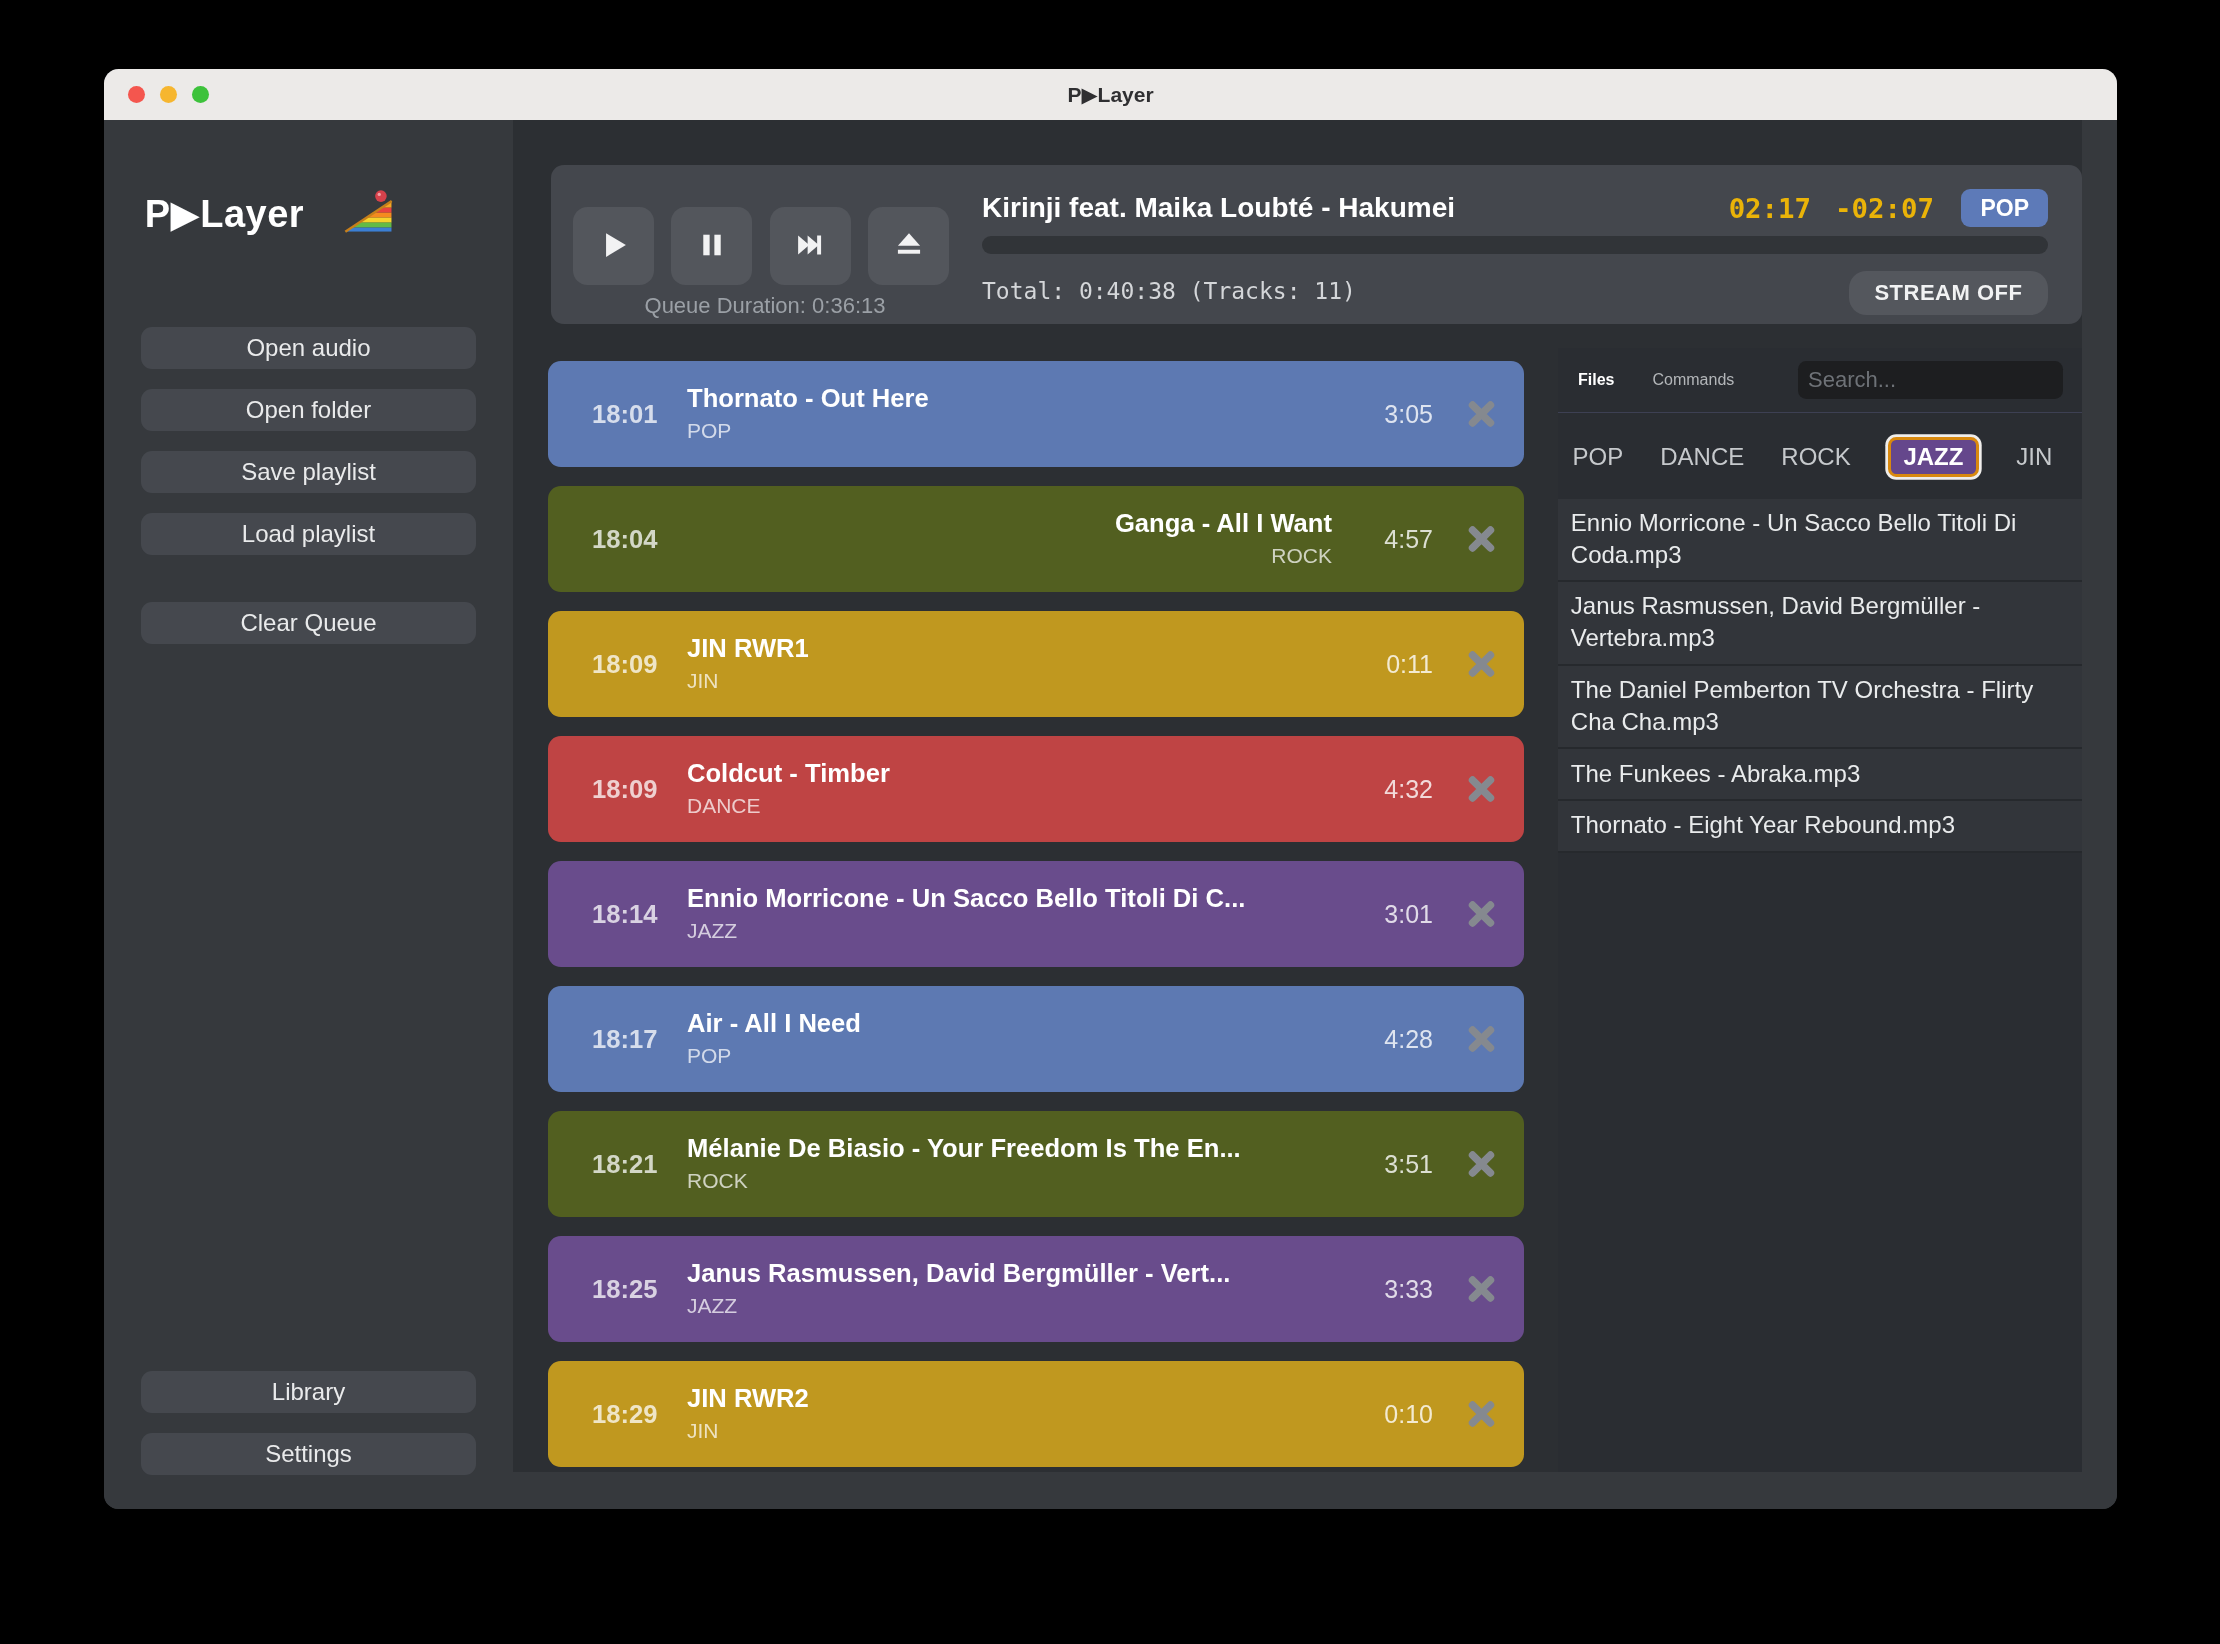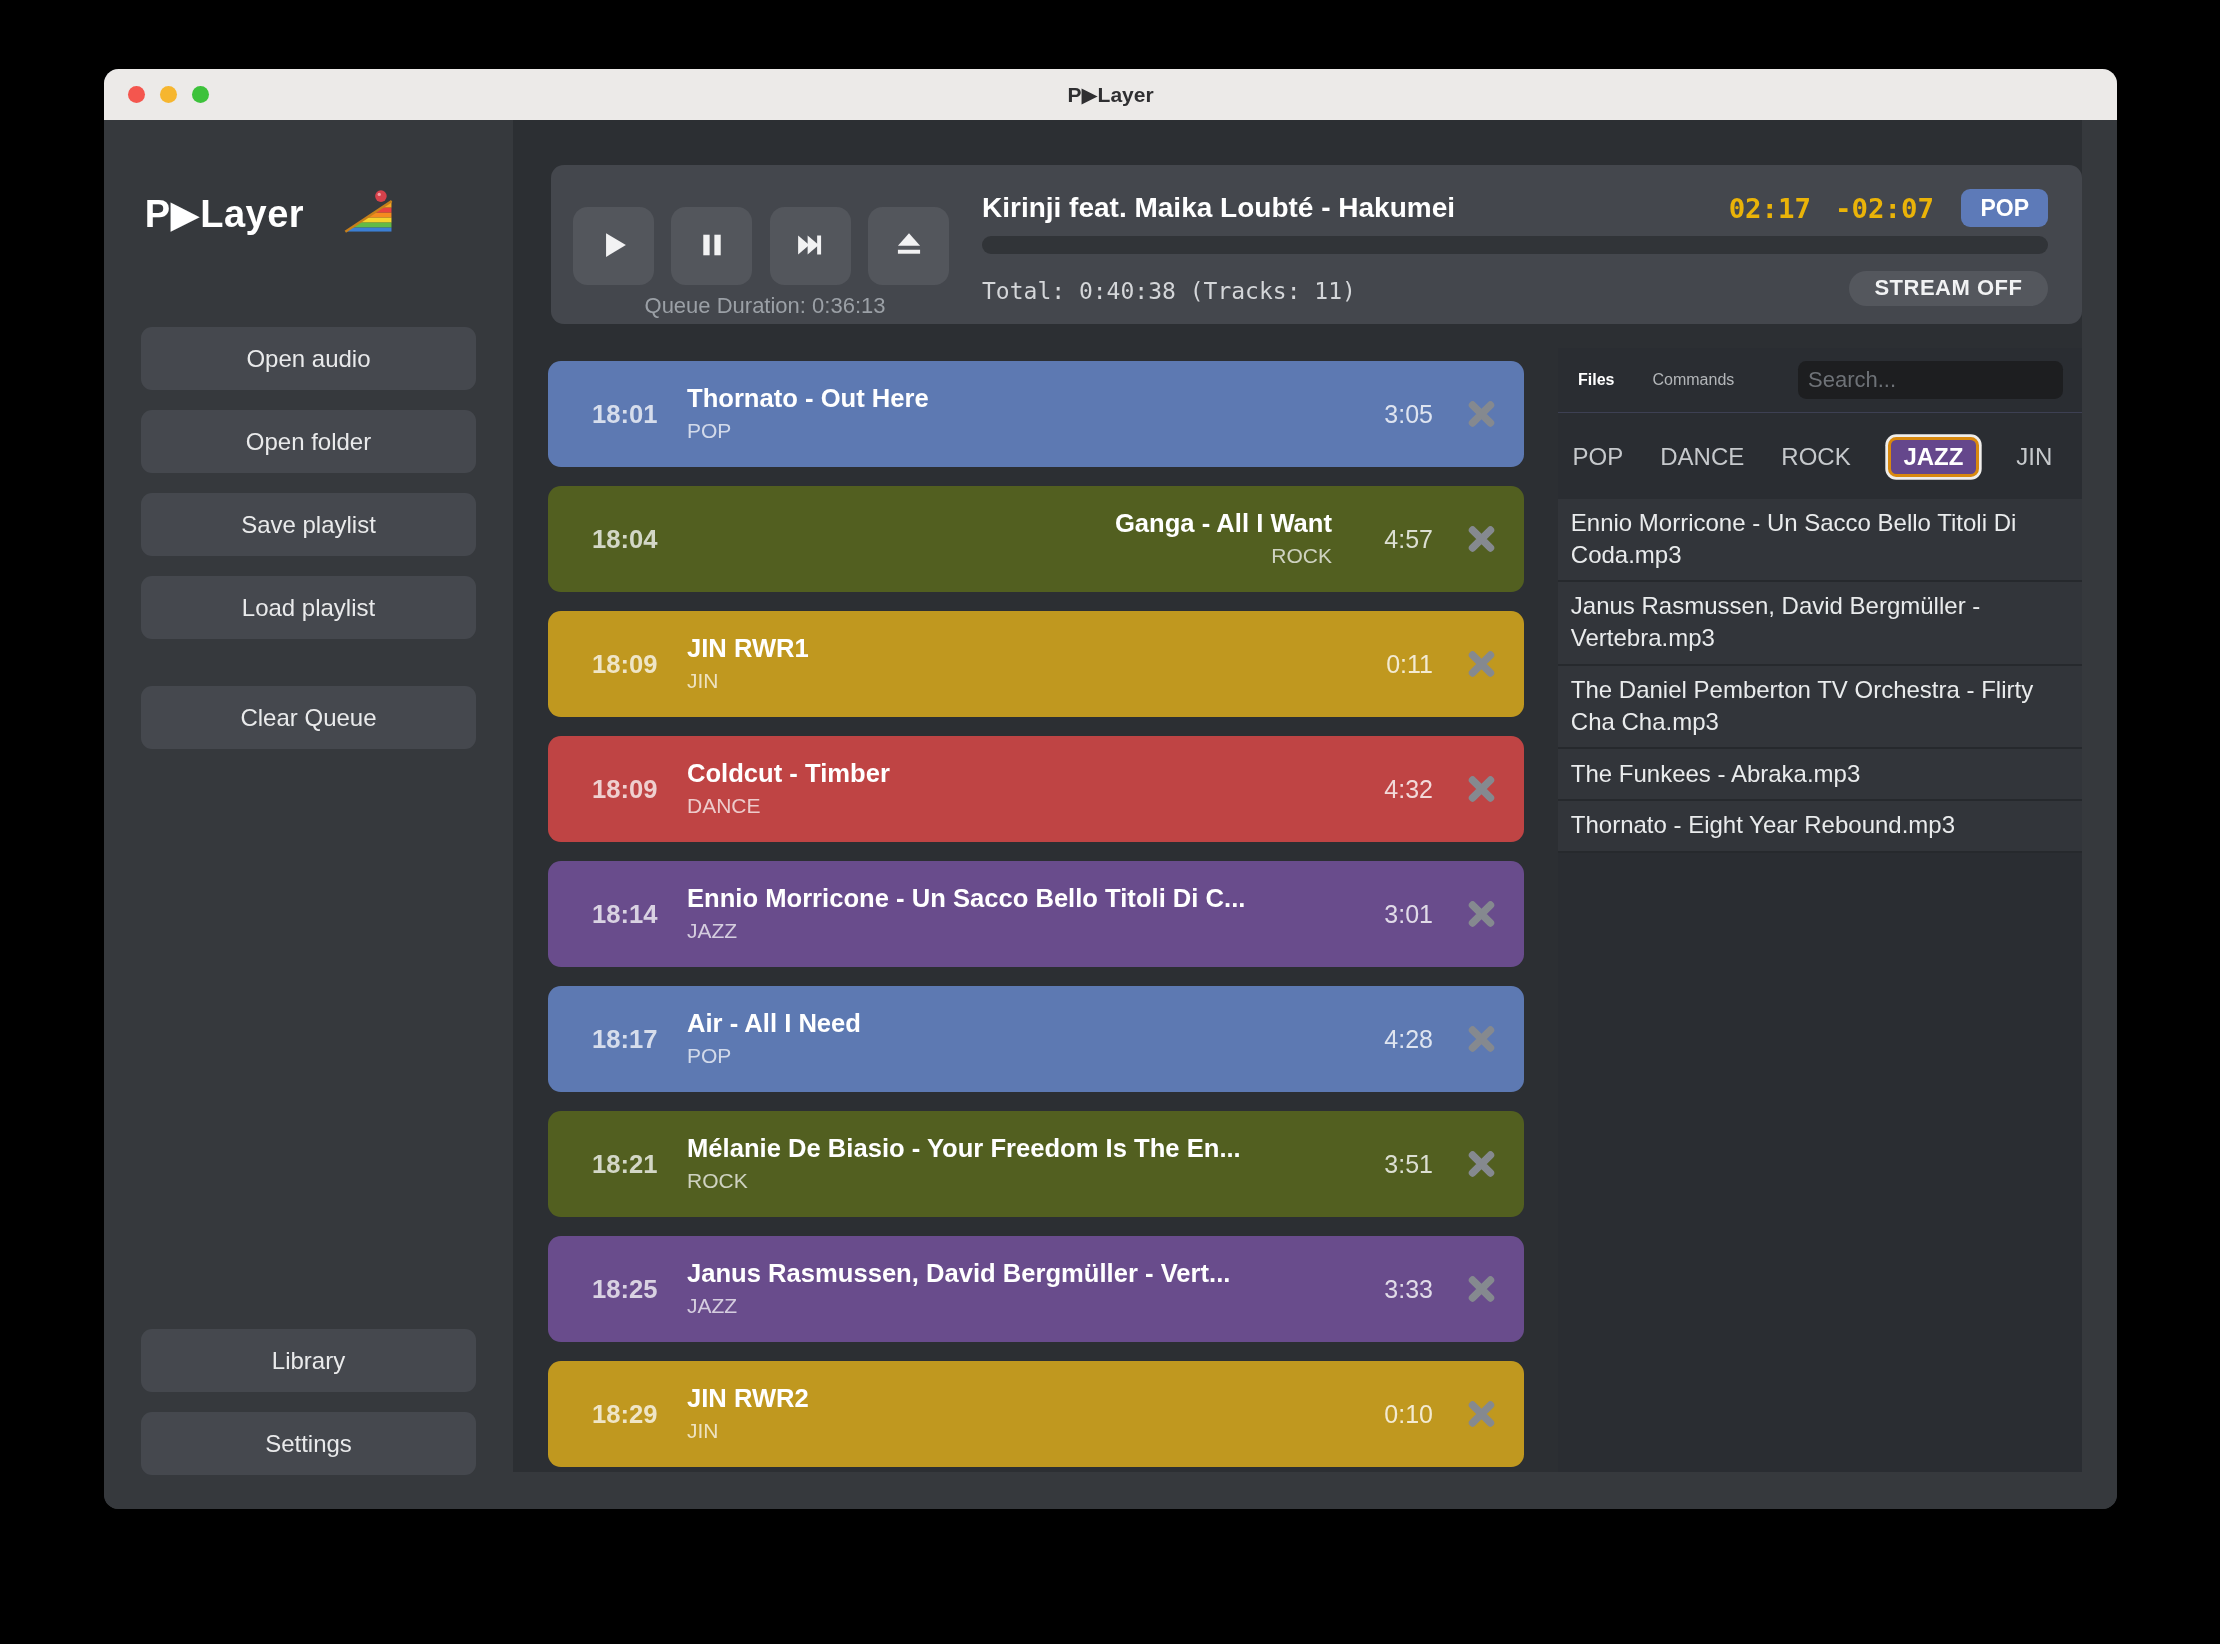--- a/index.html
+++ b/index.html
@@ -14,21 +14,21 @@
   .light.yellow{background:#f6b62f;}
   .light.green{background:#3dc23b;}
   .titlebar-title{position:absolute;left:0;right:0;text-align:center;font-weight:bold;font-size:21px;color:#2f2f31;pointer-events:none;}
   .content{flex:1;display:flex;min-height:0;}
   
   .sidebar{flex:0 0 409px;width:409px;background:#36393d;display:flex;flex-direction:column;padding:0 37px;box-sizing:border-box;}
   .logo-row{display:flex;align-items:center;gap:38px;margin-top:66px;margin-left:3.7px;height:55px;}
   .logo{font-size:38px;font-weight:bold;color:#fff;letter-spacing:0.5px;}
   .cake svg{width:53px;height:53px;display:block;}
   .side-group.top{margin-top:86px;}
-  .side-btn{display:block;width:100%;height:63px;margin-bottom:20px;background:#45484e;border:none;border-radius:11px;color:#e9eaeb;font-size:24px;font-family:inherit;cursor:pointer;}
+  .side-btn{display:block;width:100%;height:42px;margin-bottom:20px;background:#45484e;border:none;border-radius:11px;color:#e9eaeb;font-size:24px;font-family:inherit;cursor:pointer;}
   .side-btn.clear{margin-top:27.4px;}
   .side-group.bottom{margin-top:auto;margin-bottom:13.7px;}
   
   .main{flex:1;background:#36393d;padding:0 35px 37px 0;box-sizing:border-box;display:flex;min-width:0;}
   .central{flex:1;background:#2c2f33;display:flex;flex-direction:column;min-width:0;}
   
   .player{flex:0 0 159px;height:159px;margin:45px 0 24px 38px;background:#44474d;border-radius:12.8px;position:relative;}
   .controls{position:absolute;left:22px;top:42px;display:flex;gap:17.4px;}
   .ctrl-btn{width:81px;height:78px;background:#53565c;border:none;border-radius:14.6px;display:flex;align-items:center;justify-content:center;cursor:pointer;}
   .ctrl-btn svg{width:38px;height:38px;}
@@ -36,21 +36,21 @@
   .np{position:absolute;left:431px;top:24px;right:34px;}
   .np-head{display:flex;align-items:center;height:38px;}
   .track-title{flex:1;font-size:28px;font-weight:bold;color:#fff;white-space:nowrap;overflow:hidden;}
   .time-display{font-family:"DejaVu Sans Mono","Liberation Mono",monospace;font-size:27.4px;font-weight:bold;color:#eab308;white-space:pre;}
   .time-remaining{margin-left:24px;}
   .genre-badge{margin-left:27.4px;height:38px;line-height:38px;padding:0 19px;border-radius:9.1px;font-size:23px;font-weight:bold;color:#fff;}
   .progress{margin-top:9.1px;height:18.3px;border-radius:9.1px;background:#313438;overflow:hidden;}
   .progress-fill{height:100%;border-radius:9.1px;}
   .np-foot{margin-top:18.3px;position:relative;height:37px;}
   .total-label{font-family:"DejaVu Sans Mono","Liberation Mono",monospace;font-size:23px;color:#d4d6d9;line-height:37px;}
-  .stream-btn{position:absolute;right:0;top:-1.8px;height:35px;padding:0 25.6px;background:#54575d;border:none;border-radius:17.4px;color:#f1f2f3;font-size:22px;font-weight:bold;letter-spacing:0.5px;font-family:inherit;cursor:pointer;}
+  .stream-btn{position:absolute;right:0;top:-1.8px;height:44px;padding:0 25.6px;background:#54575d;border:none;border-radius:17.4px;color:#f1f2f3;font-size:22px;font-weight:bold;letter-spacing:0.5px;font-family:inherit;cursor:pointer;}
   
   .lower{flex:1;display:flex;min-height:0;}
   .queue{flex:0 0 976px;width:976px;margin:12.8px 0 0 35px;}
   .qrow{height:106px;margin-bottom:19px;border-radius:12.8px;position:relative;}
   .qtime{position:absolute;left:44px;top:50%;transform:translateY(-50%);font-size:25.6px;font-weight:bold;color:rgba(255,255,255,.75);}
   .qmid{position:absolute;left:139px;right:192px;top:50%;transform:translateY(-50%);}
   .qtitle{font-size:25.6px;font-weight:bold;color:#fff;white-space:nowrap;overflow:hidden;}
   .qgenre{margin-top:6.4px;font-size:21px;color:rgba(255,255,255,.72);}
   .qdur{position:absolute;right:91px;top:50%;transform:translateY(-50%);font-size:25px;color:rgba(255,255,255,.8);}
   .qx{position:absolute;right:25.6px;top:50%;transform:translateY(-50%);width:33px;height:33px;cursor:pointer;}

